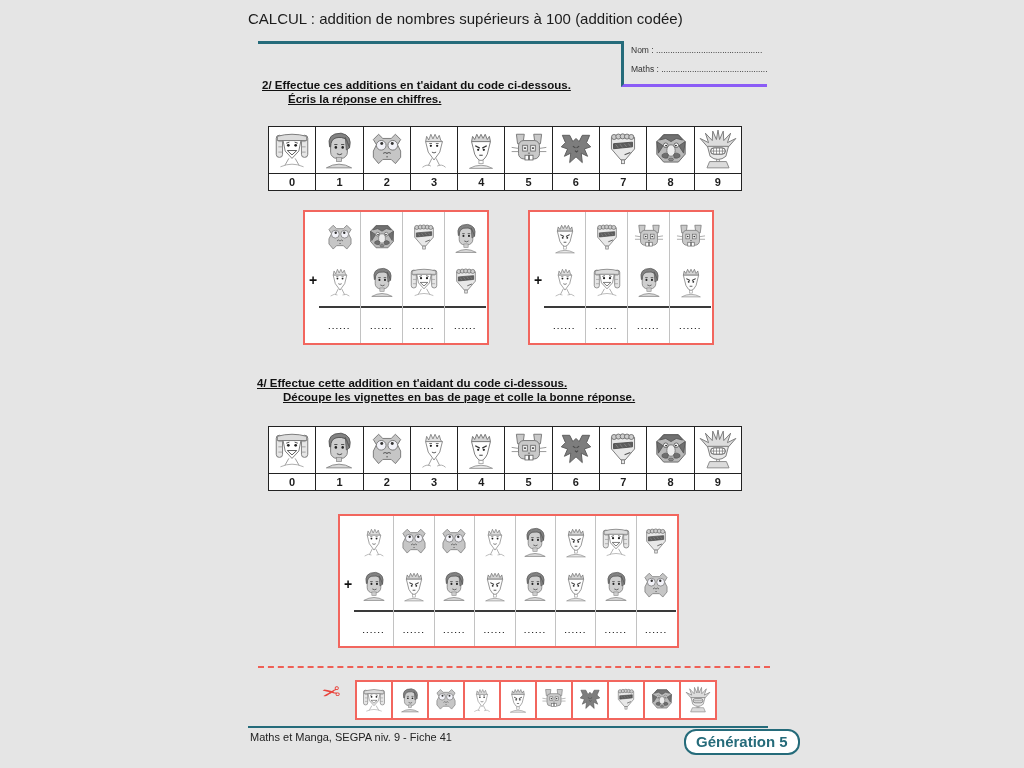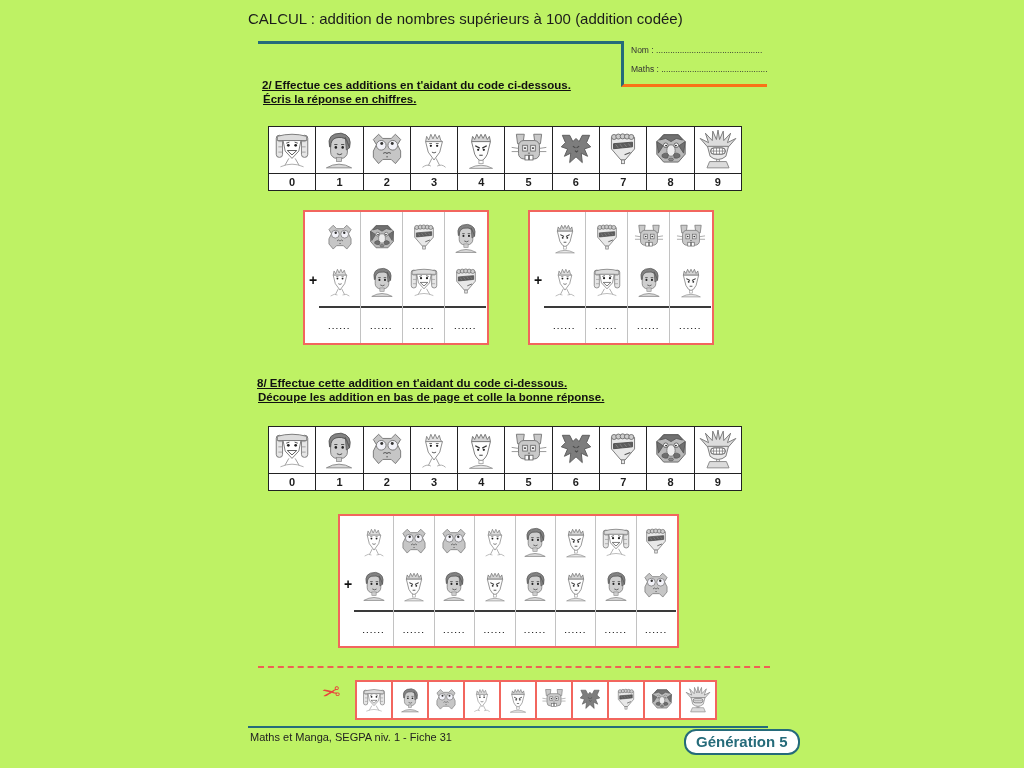--- a/index.html
+++ b/index.html
@@ -1,30 +1,30 @@
 <!DOCTYPE html>
 <html><head>
 <meta charset="utf-8">
 <style>
   html,body{margin:0;padding:0;background:#fff;}
-  .page{position:relative;width:1024px;height:768px;background:#bef264;overflow:hidden;
+  .page{position:relative;width:1024px;height:768px;background:#e5e5e5;overflow:hidden;
         font-family:"Liberation Sans", sans-serif;color:#1d1d1d;}
 
   .title{position:absolute;left:248px;top:10px;font-size:15px;color:#1c1c1c;}
 
   .top-rule{position:absolute;left:258px;top:41px;width:364px;height:3px;background:#256b7a;}
   .name-box{position:absolute;left:621px;top:41px;width:146px;height:46px;
-            border-left:3px solid #256b7a;border-bottom:3px solid #f97316;
+            border-left:3px solid #256b7a;border-bottom:3px solid #8b5cf6;
             padding-left:7px;box-sizing:border-box;}
   .name-row{font-size:8.5px;color:#333;margin-top:4px;white-space:nowrap;overflow:hidden;}
   .name-row.second{margin-top:9px;}
 
   .ex-heading{position:absolute;font-size:11.5px;font-weight:bold;line-height:13.5px;color:#111;}
   .ex-heading .l1, .ex-heading .l2{text-decoration:underline;}
-  .ex-heading .l2{margin-left:1px;}
+  .ex-heading .l2{margin-left:26px;}
 
   
   .code-table{position:absolute;left:268px;width:474px;display:flex;
               border:1.5px solid #222;box-sizing:border-box;background:#fff;}
   .ct-col{flex:1 1 0;display:flex;flex-direction:column;border-right:1px solid #222;min-width:0;}
   .ct-col:last-child{border-right:none;}
   .ct-face{height:46px;display:flex;align-items:center;justify-content:center;}
   .ct-face svg{width:42px;height:42px;}
   .ct-digit{height:16px;border-top:1px solid #222;text-align:center;
             font-size:11px;font-weight:bold;line-height:16px;}
@@ -405,22 +405,22 @@
               <use href="#face-4" xlink:href="#face-4"></use>
             </svg>
           </div>
           <div class="sum-bar"></div>
           <div class="answer">......</div>
         </div>
       </div>
   </div>
 
   <div class="ex-heading" style="left:257px;top:377px;">
-    <div class="l1">8/ Effectue cette addition en t'aidant du code ci-dessous.</div>
-    <div class="l2">Découpe les addition en bas de page et colle la bonne réponse.</div>
+    <div class="l1">4/ Effectue cette addition en t'aidant du code ci-dessous.</div>
+    <div class="l2">Découpe les vignettes en bas de page et colle la bonne réponse.</div>
   </div>
 
   <div class="code-table" style="top:426px;">
 
       <div class="ct-col">
         <div class="ct-face">
           <svg viewBox="0 0 40 40">
             <use href="#face-0" xlink:href="#face-0"></use>
           </svg>
         </div>
@@ -694,16 +694,16 @@
       </div>
 
       <div class="vignette">
         <svg viewBox="0 0 40 40">
           <use href="#face-9" xlink:href="#face-9"></use>
         </svg>
       </div>
     </div>
 
   <div class="footer-rule"></div>
-  <div class="footer-text">Maths et Manga, SEGPA niv. 1 - Fiche 31</div>
+  <div class="footer-text">Maths et Manga, SEGPA niv. 9 - Fiche 41</div>
   <div class="gen-badge">Génération 5</div>
 
 </div>
 
 </body></html>

